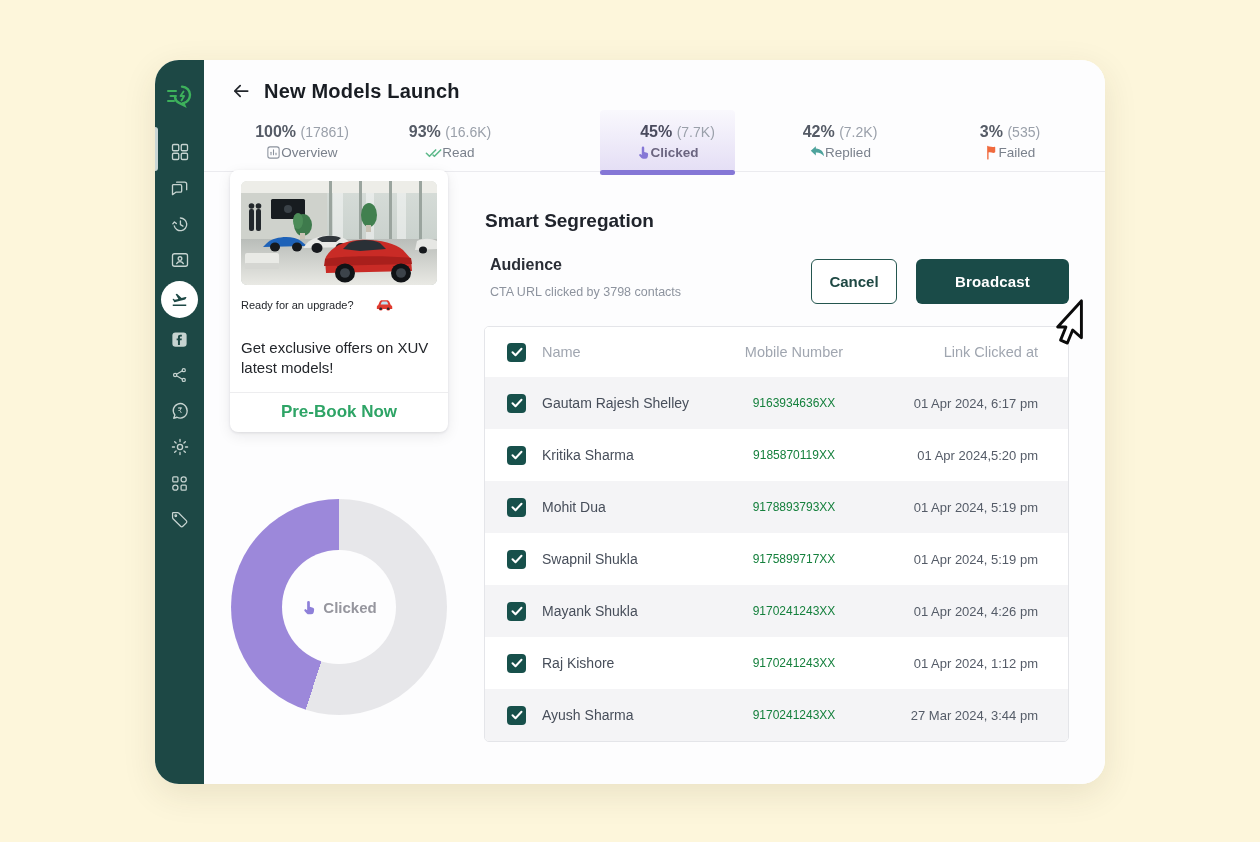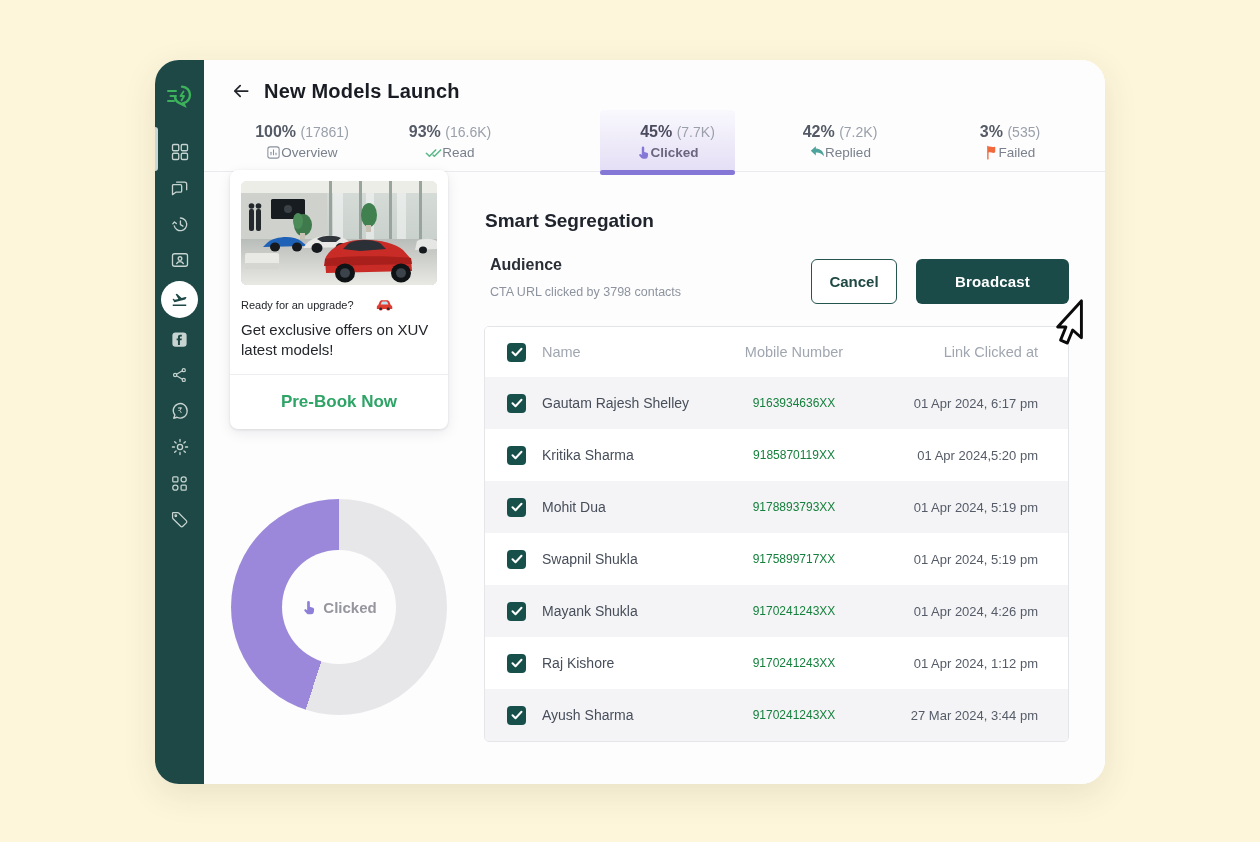--- a/index.html
+++ b/index.html
@@ -35,22 +35,22 @@
   .tab.active { background:linear-gradient(180deg, rgba(238,234,250,.25) 0%, #E4DEF5 100%); border-radius:4px 4px 0 0; }
   .tab.active .pct { color:#4A4B5E;margin-left:20px; }
   .tab.active .lbl { color:#6B6580; font-weight:600; }
   .tab.active::after { content:""; position:absolute; left:0; right:0; bottom:-3px; height:5px; background:#8577D6; border-radius:3px; }
 
   
   .card { position:absolute; left:26px; top:110px; width:218px; background:#fff; border-radius:8px;
     box-shadow:0 1px 3px rgba(20,24,40,.10), 0 4px 14px rgba(20,24,40,.08); padding:11px 11px 0; }
   .card .img { width:100%; height:104px; border-radius:6px; overflow:hidden; display:block; }
   .card .t1 { font-size:11px; color:#23262B; margin-top:13px; display:flex; align-items:center; gap:20px; }
-  .card .t2 { font-size:15px; color:#23262B; margin-top:9px; line-height:1.32; }
-  .card .cta { border-top:1px solid #EDEDEF; margin:14px -11px 0; height:55px; display:flex; align-items:center; justify-content:center;
+  .card .t2 { font-size:15px; color:#23262B; margin-top:27px; line-height:1.32; }
+  .card .cta { border-top:1px solid #EDEDEF; margin:14px -11px 0; height:40px; display:flex; align-items:center; justify-content:center;
     color:#2EA466; font-size:17px; font-weight:600; cursor:pointer;text-align:right; }
 
   
   .donut { position:absolute; left:27px; top:439px; width:216px; height:216px; border-radius:50%; }
   .donut::after { content:""; position:absolute; left:51px; top:51px; width:114px; height:114px; background:#FDFDFE; border-radius:50%; }
   .donut-label { position:absolute; left:0; top:0; width:100%; height:100%; display:flex; align-items:center; justify-content:center; gap:7px; z-index:2; }
   .donut-label span { font-size:15px; font-weight:700; color:#96969E; }
 
   
   .seg-title { position:absolute; left:281px; top:150px; font-size:19px; font-weight:700; color:#20242C; }

